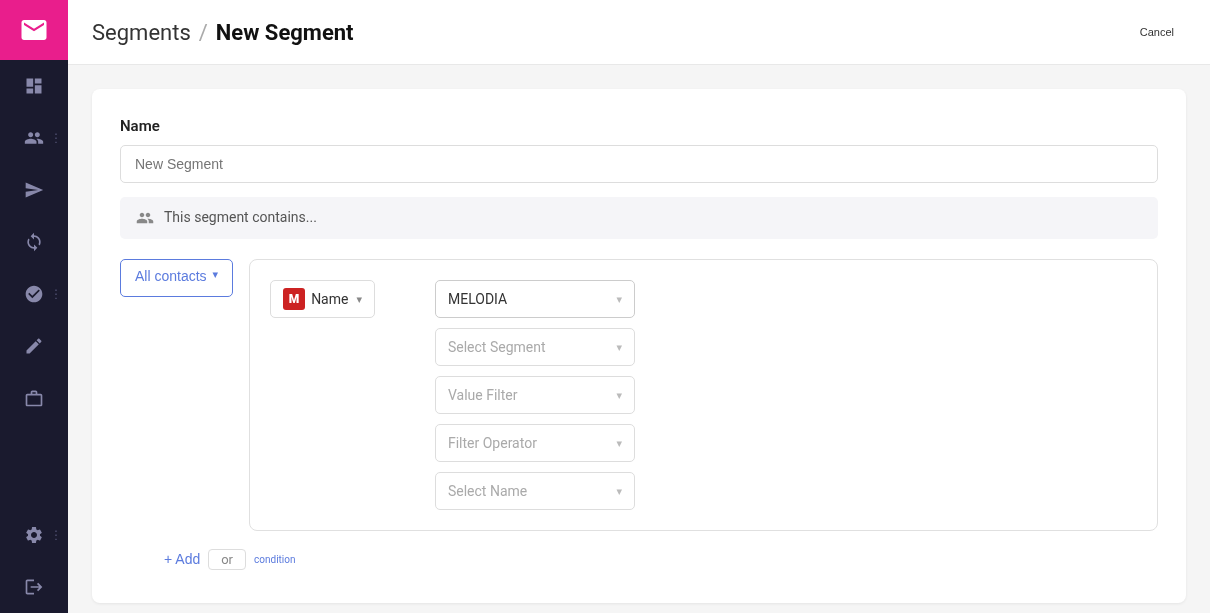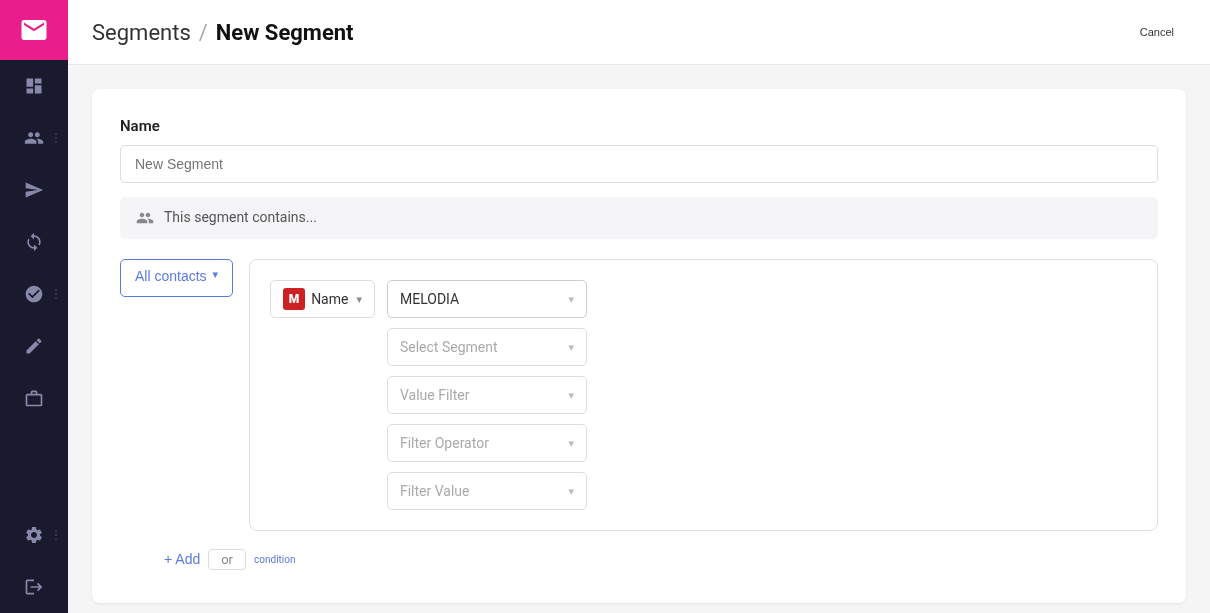--- a/index.html
+++ b/index.html
@@ -215,20 +215,21 @@
       border-radius: 5px;
       padding: 7px 12px;
       display: flex;
       align-items: center;
       justify-content: space-between;
       cursor: pointer;
       width: 200px;
       height: 38px;
       color: #aaa;
       font-size: 14px;
+      margin-left: 48px;
     }
     .select-dropdown .chevron-icon { color: #bbb; font-size: 11px; }
 
     
     .add-condition-row {
       display: flex;
       align-items: center;
       gap: 8px;
       margin-top: 16px;
       padding-left: 0;
@@ -392,21 +393,21 @@
               <span>Value Filter</span>
               <span class="chevron-icon">▾</span>
             </div>
 
             <div class="select-dropdown">
               <span>Filter Operator</span>
               <span class="chevron-icon">▾</span>
             </div>
 
             <div class="select-dropdown">
-              <span>Filter Value</span>
+              <span>Select Name</span>
               <span class="chevron-icon">▾</span>
             </div>
           </div>
         </div>
       </div>
 
       
       <div class="add-condition-row">
         <button class="add-btn">+ Add</button>
         <span class="or-badge">or</span>

